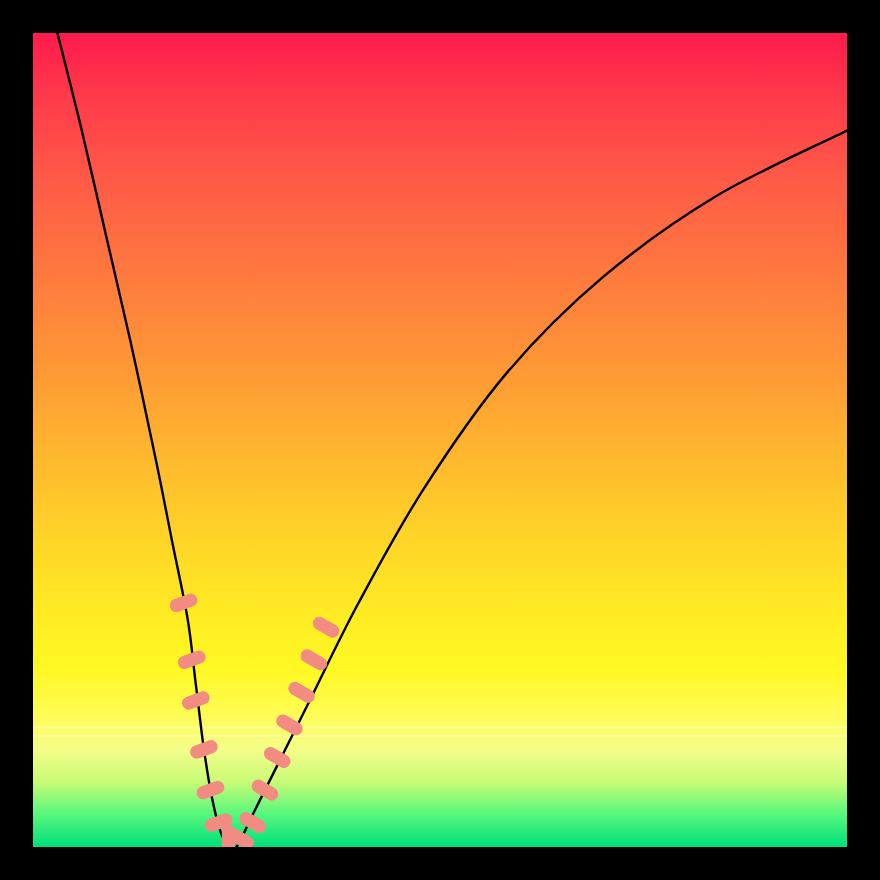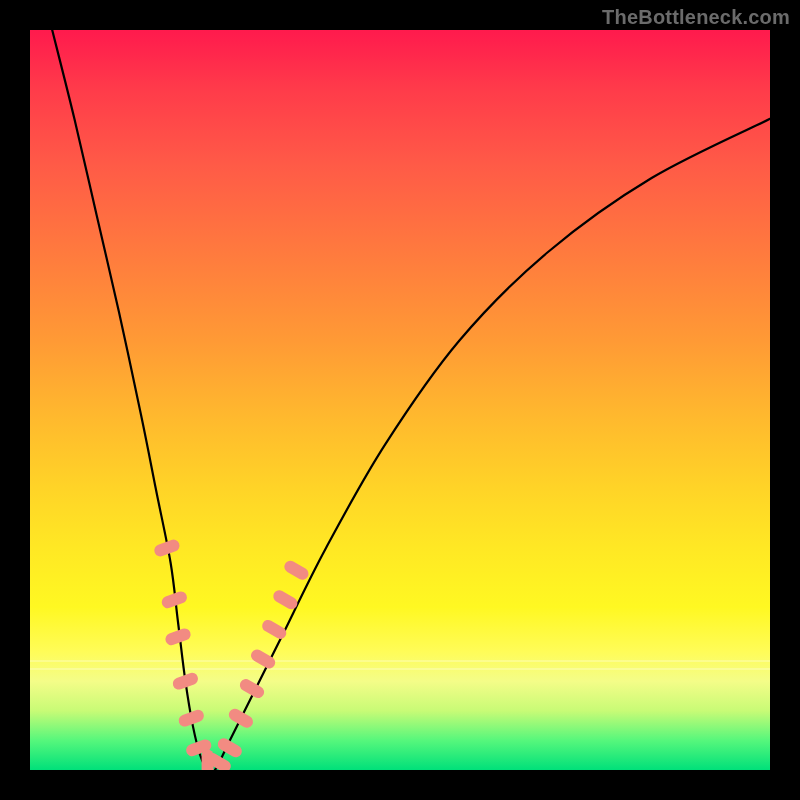--- a/index.html
+++ b/index.html
@@ -64,21 +64,20 @@
     font-size: 20px;
     font-weight: 600;
     letter-spacing: 0.2px;
     user-select: none;
   }
 </style>
 </head>
 <body>
 
 <div class="canvas">
-  <div class="watermark">TheBottleneck.com</div>
 
   <div class="plot-area">
 
     <div class="lint-band" style="bottom:108px"></div>
     <div class="lint-band" style="bottom:100px"></div>
 
     <svg class="curve-svg" viewBox="0 0 740 740" preserveAspectRatio="none">
       <g>
         <path id="curve-path" fill="none" stroke="#000000" stroke-width="2.2" stroke-linecap="round" d="M 22.2 0.0 C 25.9 14.8, 37.0 58.0, 44.4 88.8 C 51.8 119.6, 59.2 152.9, 66.6 185.0 C 74.0 217.1, 81.4 247.9, 88.8 281.2 C 96.2 314.5, 104.8 355.2, 111.0 384.8 C 117.2 414.4, 120.9 434.1, 125.8 458.8 C 130.7 483.5, 136.9 510.6, 140.6 532.8 C 144.3 555.0, 145.5 572.3, 148.0 592.0 C 150.5 611.7, 152.9 633.9, 155.4 651.2 C 157.9 668.5, 160.3 683.3, 162.8 695.6 C 165.3 707.9, 167.7 717.8, 170.2 725.2 C 172.7 732.6, 175.1 737.5, 177.6 740.0 C 180.1 742.5, 181.3 744.9, 185.0 740.0 C 188.7 735.1, 193.6 722.7, 199.8 710.4 C 206.0 698.1, 213.4 683.3, 222.0 666.0 C 230.6 648.7, 239.3 631.5, 251.6 606.8 C 263.9 582.1, 278.7 550.1, 296.0 518.0 C 313.3 485.9, 333.0 448.9, 355.2 414.4 C 377.4 379.9, 402.1 342.9, 429.2 310.8 C 456.3 278.7, 485.9 249.1, 518.0 222.0 C 550.1 194.9, 584.6 170.2, 621.6 148.0 C 658.6 125.8, 720.3 98.7, 740.0 88.8"></path>
       </g>

